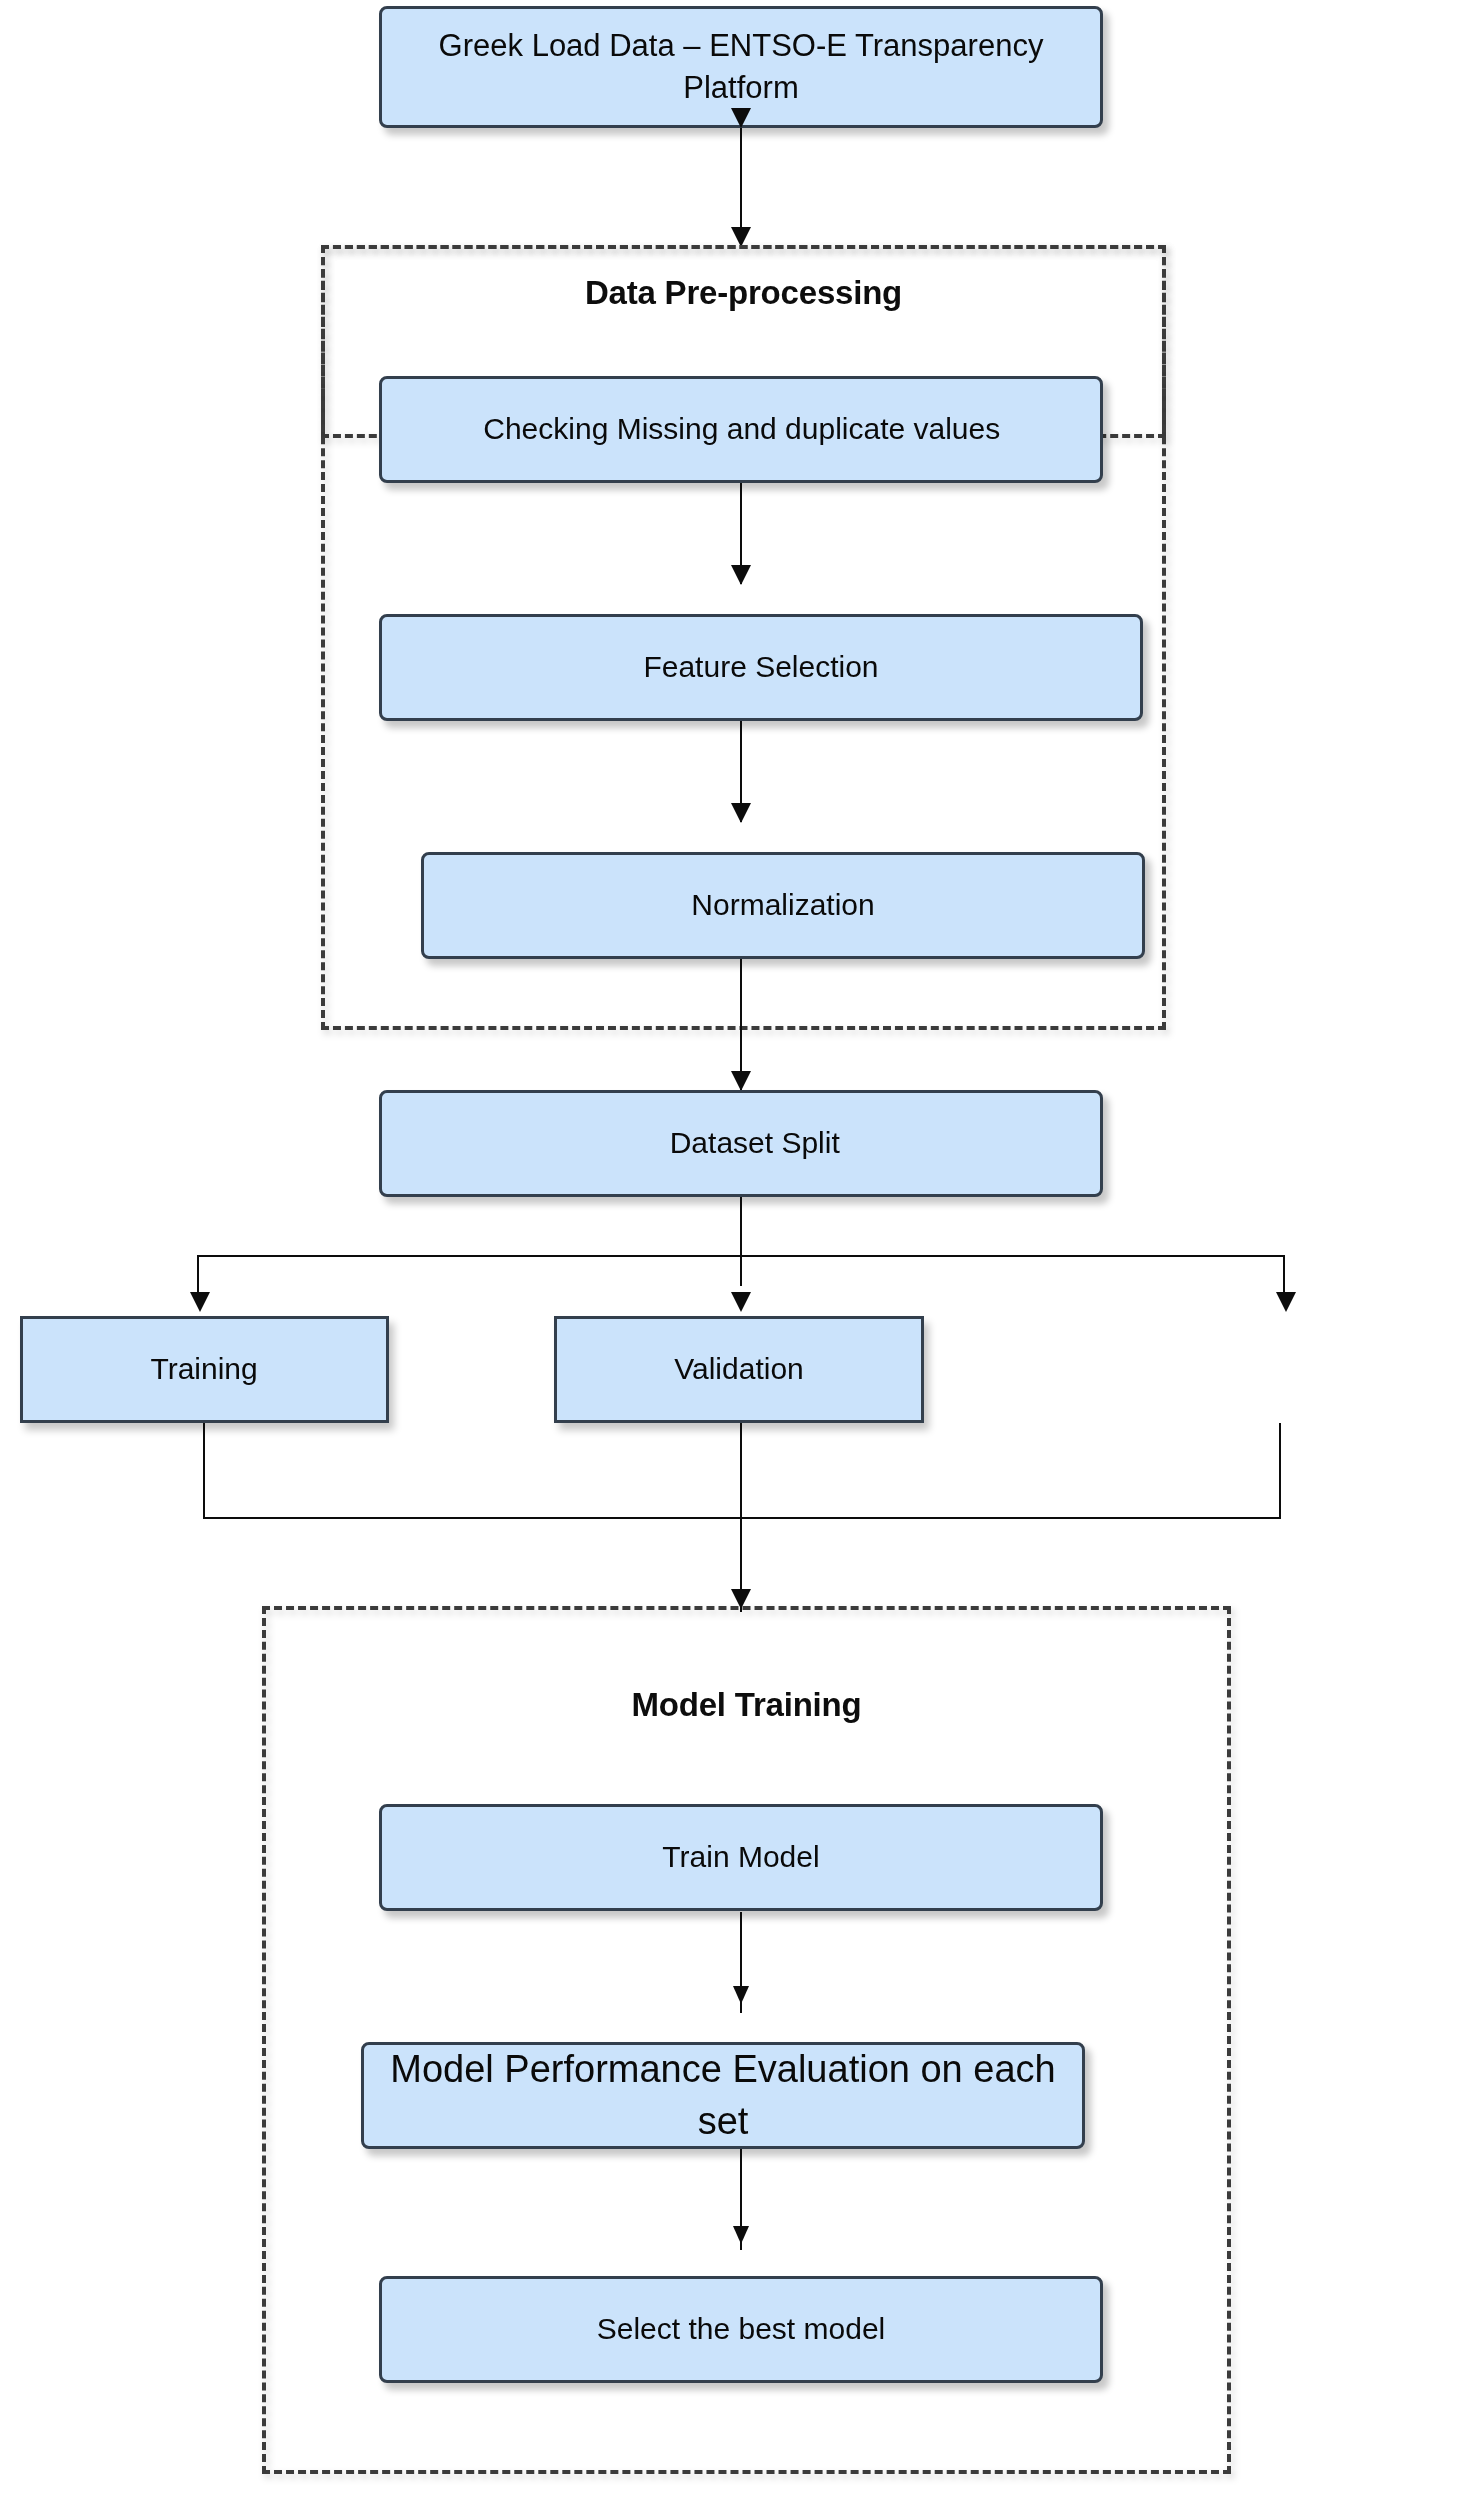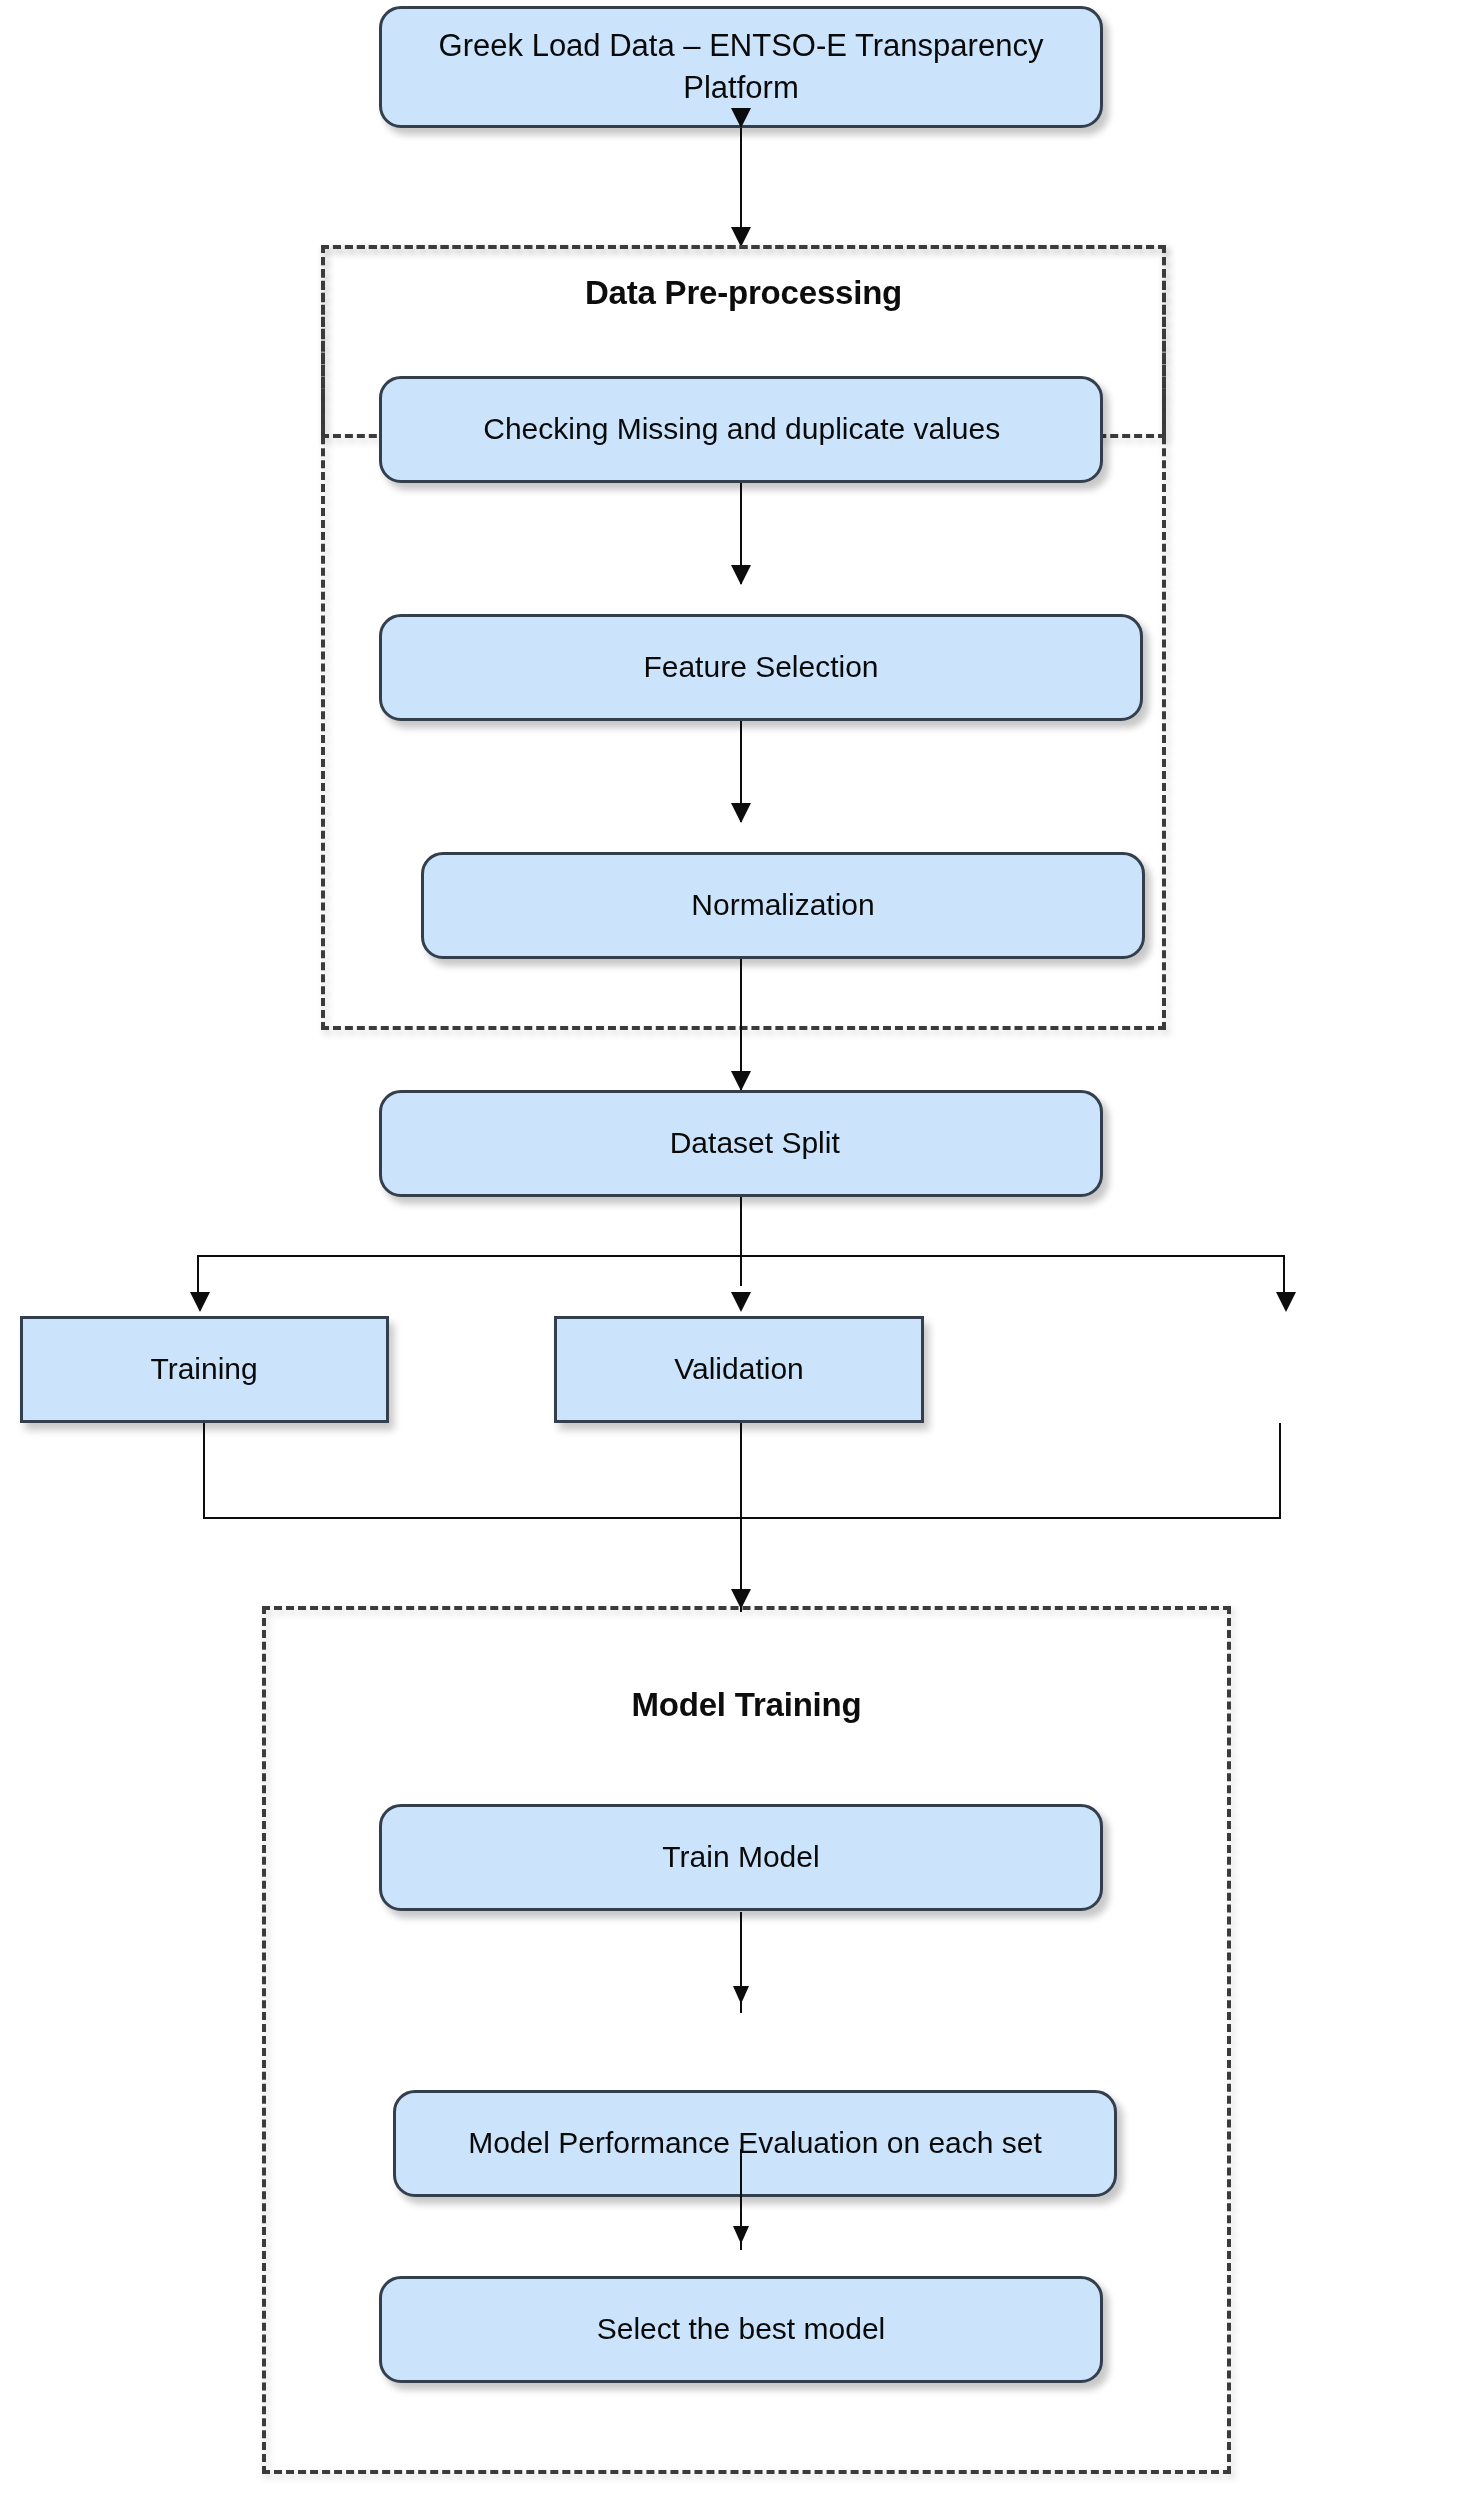--- a/index.html
+++ b/index.html
@@ -44,21 +44,21 @@
     border: 3.6px solid #333f4d;
     color: #0a0a0a;
     display: flex;
     align-items: center;
     justify-content: center;
     text-align: center;
     line-height: 1.35;
     box-shadow: 5.4px 6.5px 7.7px rgba(0,0,0,0.22);
     padding: 2.4px 15.5px;
   }
-  .node.rounded { border-radius: 22px; }
+  .node.rounded { border-radius: 8px; }
   .node.square  { border-radius: 0; }
   .node .label { display: block; width: 100%; }
 
   
   .vline {
     position: absolute;
     background: #0c0c0c;
     width: 2.4px;
   }
   .hline {
@@ -145,21 +145,21 @@
   <div class="group" style="left:262px; top:1606px; width:969px; height:868px;"></div>
   <div class="group-title" style="left:262px; top:1659px; width:969px; font-size:33px;margin-top:27px;">Model Training</div>
 
   <div class="node rounded" style="left:379px; top:1804px; width:724px; height:107px; font-size:30px;">
     <span class="label">Train Model</span>
   </div>
 
   <div class="vline" style="left:740px; top:1912px; height:101px;"></div>
   <div class="arrow" style="left:733px; top:1986px; border-left-width:8.3px; border-right-width:8.3px; border-top-width:18px;"></div>
 
-  <div class="node rounded" style="left:393px; top:2042px; width:724px; height:107px; font-size:30px;margin-top:48px;">
+  <div class="node rounded" style="left:361px; top:2042px; width:724px; height:107px; font-size:38px;">
     <span class="label">Model Performance Evaluation on each set</span>
   </div>
 
   <div class="vline" style="left:740px; top:2149px; height:101px;"></div>
   <div class="arrow" style="left:733px; top:2226px; border-left-width:8.3px; border-right-width:8.3px; border-top-width:18px;"></div>
 
   <div class="node rounded" style="left:379px; top:2276px; width:724px; height:107px; font-size:30px;">
     <span class="label">Select the best model</span>
   </div>
 

